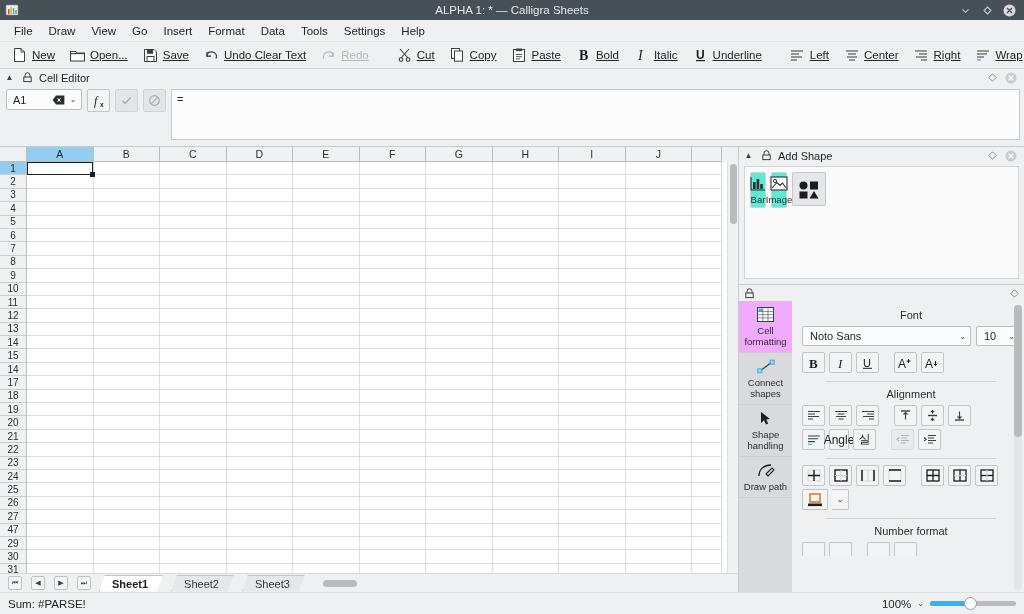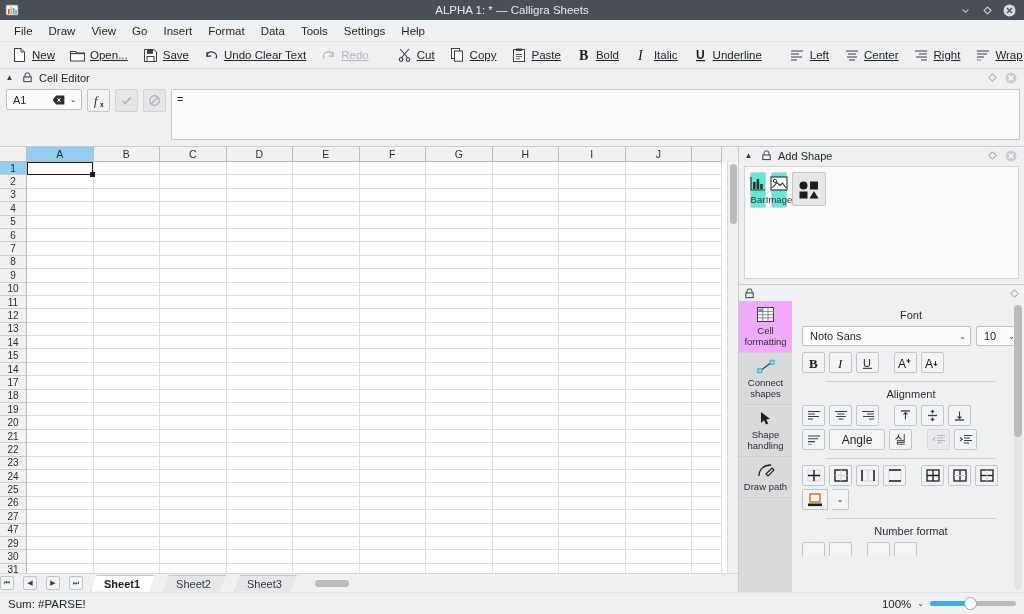--- a/index.html
+++ b/index.html
@@ -103,21 +103,21 @@
   .cell.partial { flex: 0 0 30px; }
   .selbox {
     position: absolute; left: 0; top: 0; width: 66px; height: 13.4px;
     border: 1.6px solid #1b1d1f; box-sizing: border-box; pointer-events: none;
   }
   .selhandle { position: absolute; right: -3px; bottom: -3px; width: 5px; height: 5px; background: #1b1d1f; }
   .vscroll { width: 11px; flex: 0 0 11px; background: #f0f1f2; border-left: 1px solid #dcdedf; position: relative; }
   .vthumb { position: absolute; top: 2px; left: 2px; width: 7px; height: 60px; background: #b9bbbd; border-radius: 4px; }
 
   
-  .tabbar { height: 19px; flex: 0 0 19px; background: #eff0f1; display: flex; align-items: center; padding-left: 0; gap: 9px; border-top: 1px solid #d6d8da; }
+  .tabbar { height: 19px; flex: 0 0 19px; background: #eff0f1; display: flex; align-items: center; padding-left: 8px; gap: 9px; border-top: 1px solid #d6d8da; }
   .navbtn { width: 14px; height: 14px; border: 1px solid #c0c3c6; background: #f4f5f6; border-radius: 2px; display: flex; align-items: center; justify-content: center; font-size: 7px; color: #3b3f43; }
   .sheettab {
     height: 17px; padding: 0 10px 0 9px; display: flex; align-items: center; font-size: 11px;
     background: #e6e7e9; border: 1px solid #c4c6c8; border-bottom: none;
     border-radius: 0; margin-left: -1px; color: #34383c;
     clip-path: polygon(0 100%, 6px 0, 100% 0, calc(100% - 6px) 100%);
     padding-left: 12px; padding-right: 14px;
   }
   .sheettab.active { background: #ffffff; font-weight: bold; color: #1b1d1f; }
   .hscroll-mini { width: 34px; height: 7px; background: #b9bbbd; border-radius: 4px; margin-left: 9px; }
@@ -165,21 +165,21 @@
   }
   .combo .chev { margin-left: auto; font-size: 8px; color: #3b3f43; }
   .combo.fontname { flex: 1; }
   .combo.fontsize { width: 44px; }
   .btnrow { display: flex; gap: 4px; margin-bottom: 3px; }
   .sqbtn {
     width: 23px; height: 21px; border: 1px solid #c3c6c9; background: #f3f4f5; border-radius: 2px;
     display: flex; align-items: center; justify-content: center; font-size: 12px;
   }
   .sqbtn.disabled { background: #e9eaec; border-color: #d6d8da; color: #b2b5b8; }
-  .sqbtn.angle { width: 56px; }
+  .sqbtn.angle { width: 20px; }
   .gap { width: 7px; }
   .colorbtn { width: 26px; height: 21px; border: 1px solid #c3c6c9; background: #f3f4f5; border-radius: 2px 0 0 2px; display: flex; align-items: center; justify-content: center; }
   .colorchev { width: 17px; height: 21px; border: 1px solid #c3c6c9; border-left: none; background: #f3f4f5; border-radius: 0 2px 2px 0; display: flex; align-items: center; justify-content: center; font-size: 8px; }
   .opt-scroll { position: absolute; right: 2px; top: 4px; width: 8px; bottom: 2px; background: #e4e5e7; border-radius: 4px; }
   .opt-thumb { position: absolute; top: 0; left: 0; width: 8px; height: 132px; background: #b9bbbd; border-radius: 4px; }
   .numfmt-row { display: flex; gap: 4px; }
   .numfmt-btn { width: 23px; height: 14px; border: 1px solid #c3c6c9; border-bottom: none; background: #f3f4f5; border-radius: 2px 2px 0 0; }
   svg { display: block; }
 </style>
 </head>

